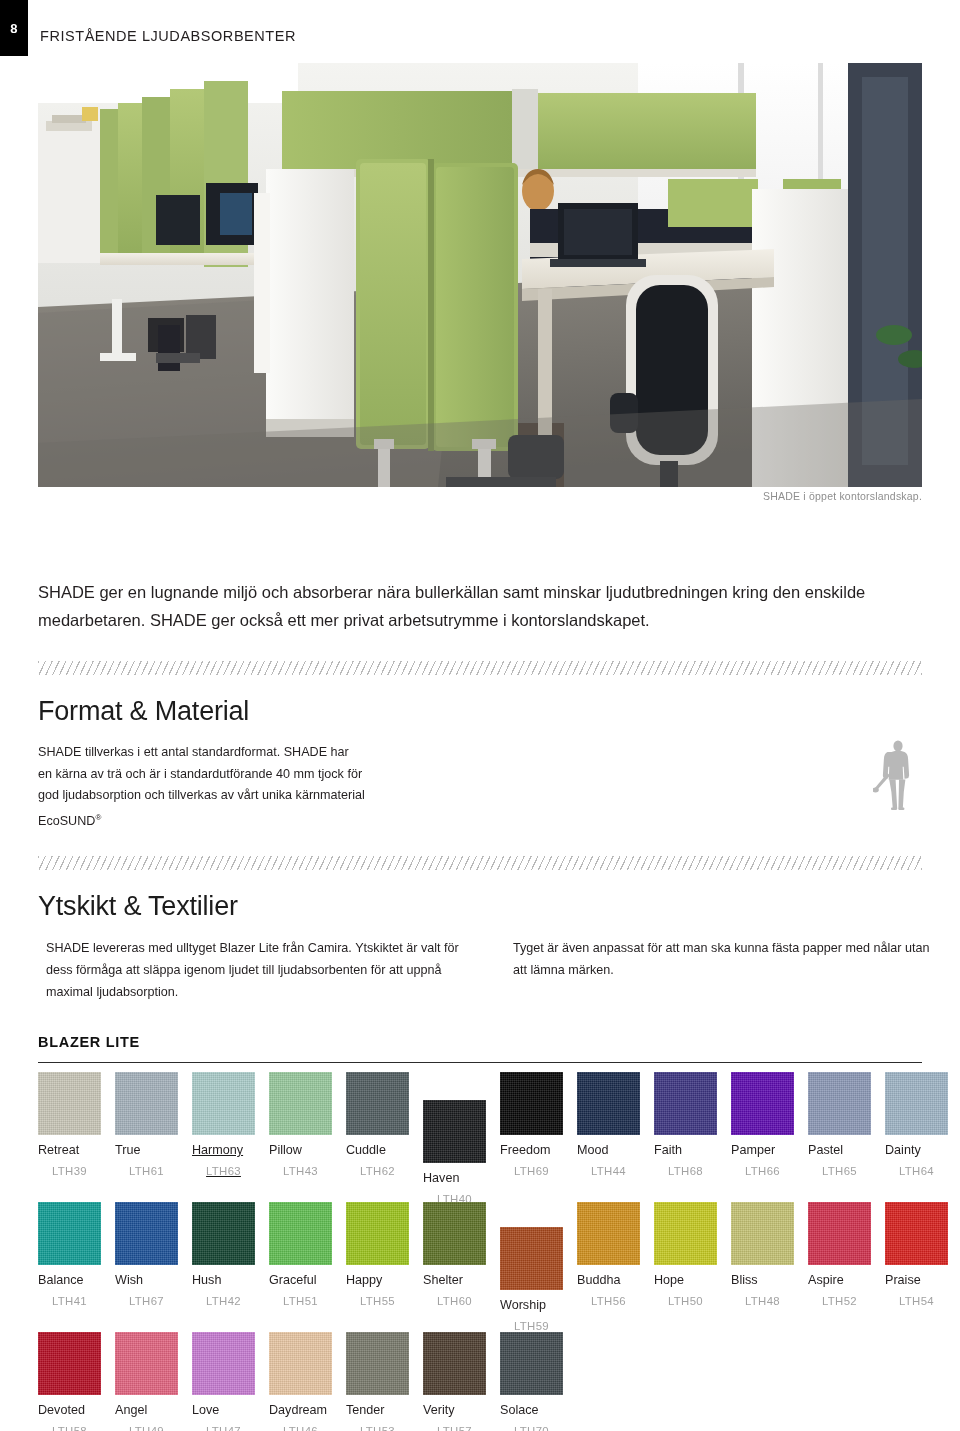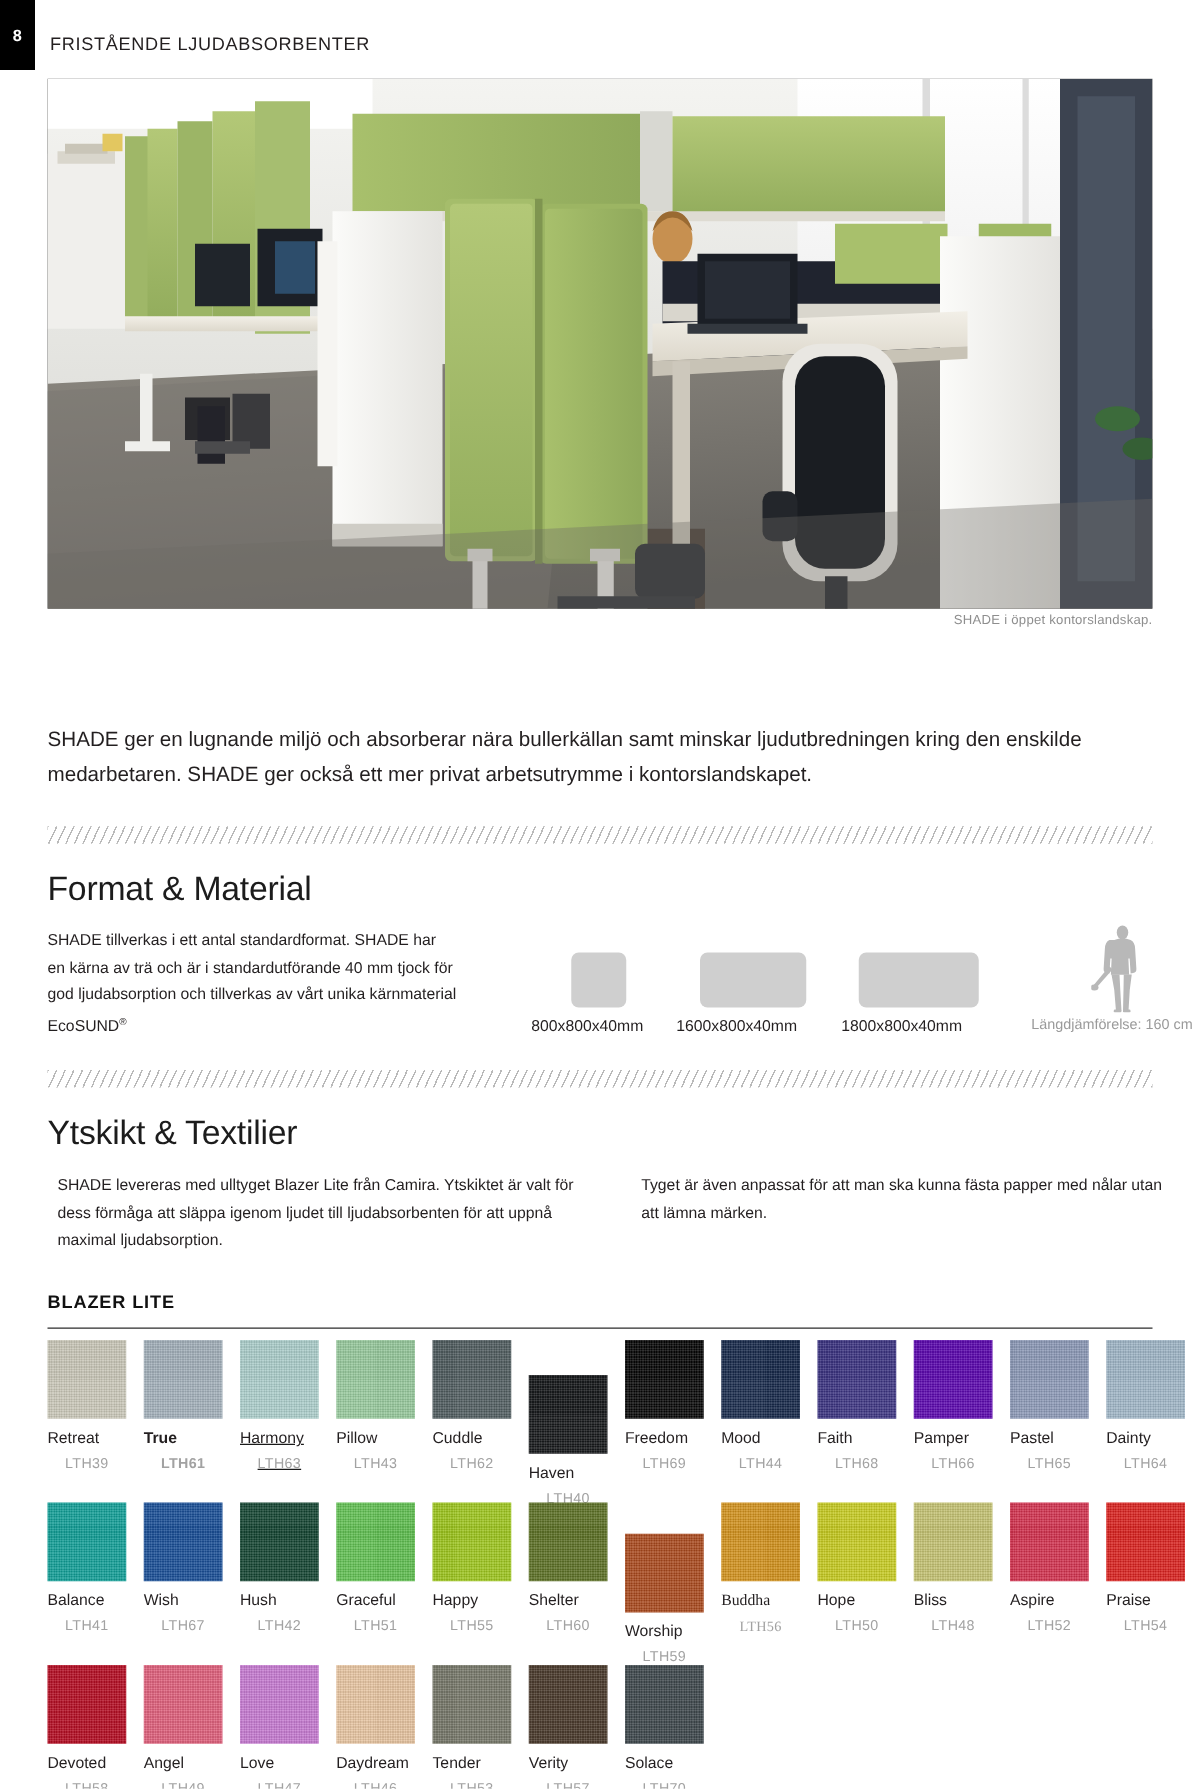--- a/index.html
+++ b/index.html
@@ -318,29 +318,20 @@
 
   <div class="sec-heading h-format">Format &amp; Material</div>
 
   <div class="format-body">
     <span>SHADE tillverkas i ett antal standardformat. SHADE har</span><br>
     <span>en kärna av trä och är i standardutförande 40 mm tjock för</span><br>
     <span>god ljudabsorption och tillverkas av vårt unika kärnmaterial</span><br>
     <span>EcoSUND</span><sup>®</sup>
   </div>
 
-  <div class="format-shapes">
-    <div class="fmt fmt-0"></div>
-    <div class="fmt fmt-1"></div>
-    <div class="fmt fmt-2"></div>
-    <div class="fmt-label fml-0">800x800x40mm</div>
-    <div class="fmt-label fml-1">1600x800x40mm</div>
-    <div class="fmt-label fml-2">1800x800x40mm</div>
-    <div class="fmt-label fml-3">Längdjämförelse: 160 cm</div>
-  </div>
 
   <div class="person">
     <svg viewBox="0 0 48 70" width="48" height="70">
       <g fill="#b8b8b8">
         <ellipse cx="25" cy="6" rx="4.6" ry="5.6"></ellipse>
         <path d="M18.5 12 q6.5 -3 13 0 q3.4 1.6 3.6 7 l1 16 q0.2 3 -2.6 3.4 l-2 0.3 l-0.8 -12 l-1 0 l0.6 13 l-14.6 0 l0.6 -13 l-1 0 l-0.8 12 l-2 -0.3 q-2.8 -0.4 -2.6 -3.4 l1 -16 q0.2 -5.4 3.6 -7 Z"></path>
         <path d="M16.2 39.5 l6.4 0 l0.6 12 l1 17.5 l-4.4 0 l-1.4 -17 Z"></path>
         <path d="M26 39.5 l6.4 0 l-1.6 12.5 l-1 16.5 l-4.4 0 l0.4 -17 Z"></path>
         <path d="M14.5 33 L1.5 48.5 l2.4 1.8 L17 35.5 Z"></path>
         <ellipse cx="2.6" cy="50" rx="3.2" ry="2.4"></ellipse>
@@ -358,21 +349,21 @@
 
   <div class="blazer-title">BLAZER LITE</div>
   <div class="blazer-rule"></div>
 
   <div class="swatch-row row-1">
       <div class="swatch-cell" style="left: 0px;">
         <div class="swatch-chip" style="background: rgb(199, 197, 182);"></div>
         <div class="swatch-name">Retreat</div>
         <div class="swatch-code">LTH39</div>
       </div>
-      <div class="swatch-cell" style="left: 77px; font-weight: bold;">
+      <div class="swatch-cell" style="left: 77px;">
         <div class="swatch-chip" style="background: rgb(163, 176, 186);"></div>
         <div class="swatch-name">True</div>
         <div class="swatch-code">LTH61</div>
       </div>
       <div class="swatch-cell" style="left: 154px; text-decoration: underline;">
         <div class="swatch-chip" style="background: rgb(169, 203, 200);"></div>
         <div class="swatch-name">Harmony</div>
         <div class="swatch-code">LTH63</div>
       </div>
       <div class="swatch-cell" style="left: 231px;">
@@ -450,21 +441,21 @@
       <div class="swatch-cell" style="left: 385px;">
         <div class="swatch-chip" style="background: rgb(92, 112, 38);"></div>
         <div class="swatch-name">Shelter</div>
         <div class="swatch-code">LTH60</div>
       </div>
       <div class="swatch-cell" style="left: 462px; margin-top: 25px;">
         <div class="swatch-chip" style="background: rgb(166, 70, 26);"></div>
         <div class="swatch-name">Worship</div>
         <div class="swatch-code">LTH59</div>
       </div>
-      <div class="swatch-cell" style="left: 539px; font-family: Liberation Serif, serif;">
+      <div class="swatch-cell" style="left: 539px;">
         <div class="swatch-chip" style="background: rgb(207, 143, 27);"></div>
         <div class="swatch-name">Buddha</div>
         <div class="swatch-code">LTH56</div>
       </div>
       <div class="swatch-cell" style="left: 616px;">
         <div class="swatch-chip" style="background: rgb(196, 200, 32);"></div>
         <div class="swatch-name">Hope</div>
         <div class="swatch-code">LTH50</div>
       </div>
       <div class="swatch-cell" style="left: 693px;">

